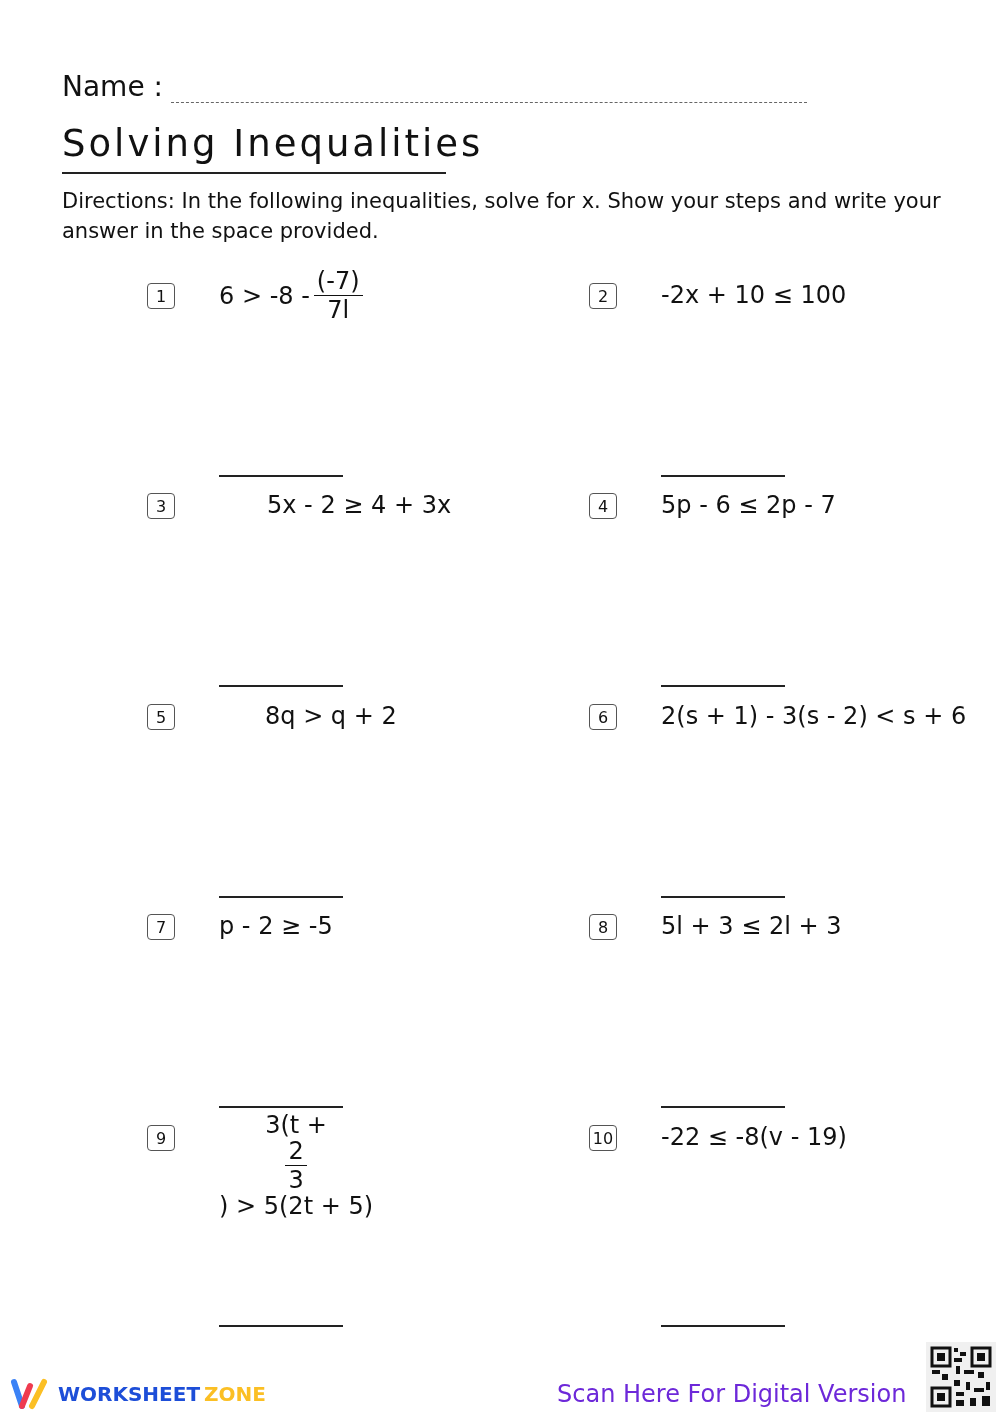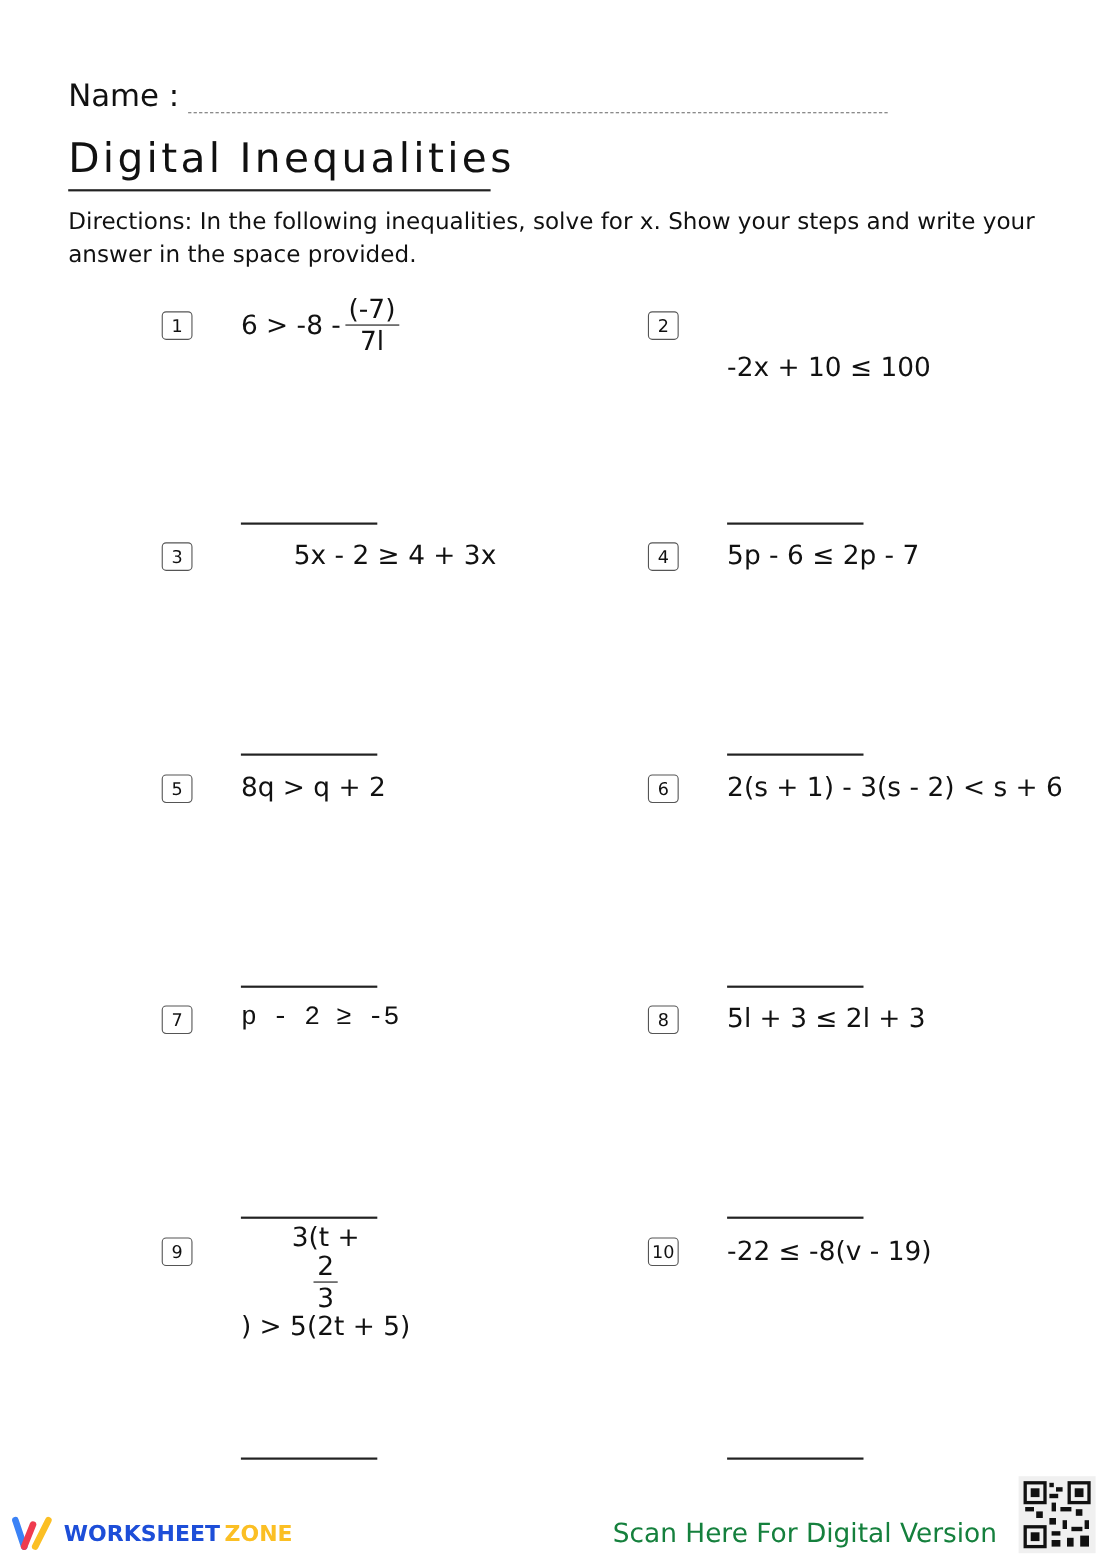--- a/index.html
+++ b/index.html
@@ -13,81 +13,81 @@
   .problem { position:absolute; display:flex; align-items:center; }
   .num-box { width:28px; height:26px; border:1.5px solid #555; border-radius:4px; font-size:16px;
              display:flex; align-items:center; justify-content:center; box-sizing:border-box; }
   .expr { position:absolute; left:72px; font-size:24px; white-space:nowrap; display:flex; align-items:center;justify-content:flex-end; }
   .frac { display:inline-flex; flex-direction:column; align-items:center; margin:0 4px; line-height:1; vertical-align:middle; }
   .frac .top { border-bottom:1.5px solid #111; padding:0 3px 2px; }
   .frac .bot { padding-top:2px; }
   .answer-line { position:absolute; width:124px; height:1.5px; background:#222; }
   .footer-logo { position:absolute; left:10px; top:1378px; display:flex; align-items:center; font-weight:bold; font-size:20px; }
   .logo-w { margin-right:8px; }
-  .footer-scan { position:absolute; left:557px; top:1380px; font-size:24px; color:#15803d; }
+  .footer-scan { position:absolute; left:557px; top:1380px; font-size:24px; color:#6d28d9; }
   .qr { position:absolute; left:926px; top:1342px; width:70px; height:70px; background:#f0f0f0; }
 </style>
 </head>
 <body>
 
 <div class="name-row">
   <span>Name :</span>
   <span class="name-line"></span>
 </div>
 
-<div class="title">Digital Inequalities</div>
+<div class="title">Solving Inequalities</div>
 <div class="title-rule"></div>
 
 <div class="directions">Directions: In the following inequalities, solve for x. Show your steps and write your answer in the space provided.</div>
 
 <div class="problem" style="left:147px; top:283px;">
   <div class="num-box">1</div>
   <div class="expr" style="top:-14px;">
     <span>6 &gt; -8 -</span>
     <span class="frac">
       <span class="top">(-7)</span>
       <span class="bot">7l</span>
     </span>
   </div>
 </div>
 <div class="answer-line" style="left:219px; top:475px;"></div>
 
 <div class="problem" style="left:589px; top:283px;">
   <div class="num-box">2</div>
-  <div class="expr" style="top:-2px;margin-top:39px;">-2x + 10 ≤ 100</div>
+  <div class="expr" style="top:-2px;">-2x + 10 ≤ 100</div>
 </div>
 <div class="answer-line" style="left:661px; top:475px;"></div>
 
 <div class="problem" style="left:147px; top:493px;">
   <div class="num-box">3</div>
   <div class="expr" style="top:-2px;margin-left:48px;">5x - 2 ≥ 4 + 3x</div>
 </div>
 <div class="answer-line" style="left:219px; top:685px;"></div>
 
 <div class="problem" style="left:589px; top:493px;">
   <div class="num-box">4</div>
   <div class="expr" style="top:-2px;">5p - 6 ≤ 2p - 7</div>
 </div>
 <div class="answer-line" style="left:661px; top:685px;"></div>
 
 <div class="problem" style="left:147px; top:704px;">
   <div class="num-box">5</div>
-  <div class="expr" style="top:-2px;">8q &gt; q + 2</div>
+  <div class="expr" style="top:-2px;margin-left:46px;">8q &gt; q + 2</div>
 </div>
 <div class="answer-line" style="left:219px; top:896px;"></div>
 
 <div class="problem" style="left:589px; top:704px;">
   <div class="num-box">6</div>
   <div class="expr" style="top:-2px;">2(s + 1) - 3(s - 2) &lt; s + 6</div>
 </div>
 <div class="answer-line" style="left:661px; top:896px;"></div>
 
 <div class="problem" style="left:147px; top:914px;">
   <div class="num-box">7</div>
-  <div class="expr" style="top:-2px;font-family:Liberation Mono, monospace;">p - 2 ≥ -5</div>
+  <div class="expr" style="top:-2px;">p - 2 ≥ -5</div>
 </div>
 <div class="answer-line" style="left:219px; top:1106px;"></div>
 
 <div class="problem" style="left:589px; top:914px;">
   <div class="num-box">8</div>
   <div class="expr" style="top:-2px;">5l + 3 ≤ 2l + 3</div>
 </div>
 <div class="answer-line" style="left:661px; top:1106px;"></div>
 
 <div class="problem" style="left:147px; top:1125px;">

